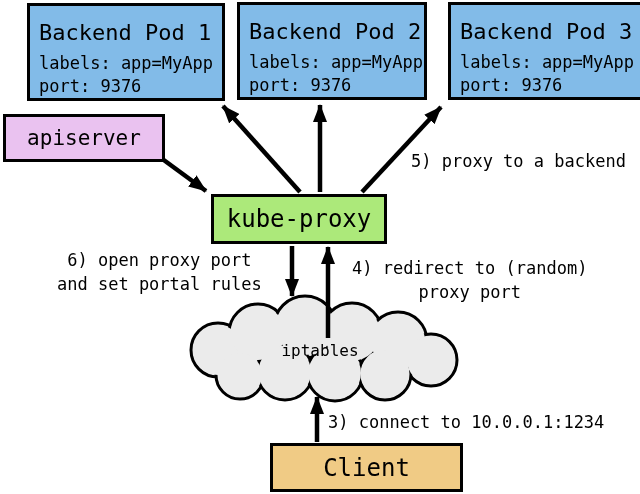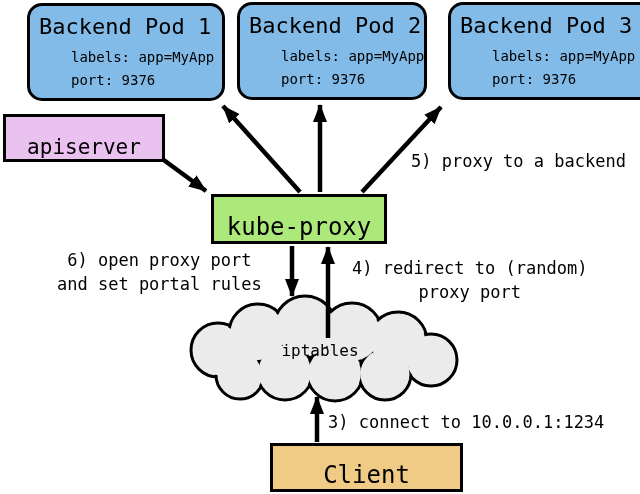--- a/index.html
+++ b/index.html
@@ -25,29 +25,28 @@
     position: absolute;
     left: 0; top: 0;
     width: 640px; height: 494px;
   }
   .box {
     position: absolute;
     border: 3px solid var(--stroke);
   }
   .pod {
     background: var(--pod-fill);
-    padding: 5px 0 0 9px;
-    border-radius: 15px;
+    padding: 11px 0 0 9px;
   }
   .pod-title { font-size: 22px; line-height: 32px; white-space: nowrap; }
-  .pod-line  { font-size: 14px; line-height: 23px; white-space: nowrap; margin-left: 32px; }
+  .pod-line  { font-size: 17px; line-height: 23px; white-space: nowrap; }
   .pod-line.first { margin-top: 3px; }
   .center-label {
     display: flex;
-    align-items: flex-end;
+    align-items: center;
     justify-content: center;
   }
   #apiserver-box {
     left: 3px; top: 114px; width: 162px; height: 48px;
     background: var(--apiserver-fill);
     font-size: 21px;
   }
   #kube-proxy-box {
     left: 211px; top: 194px; width: 176px; height: 50px;
     background: var(--kubeproxy-fill);

